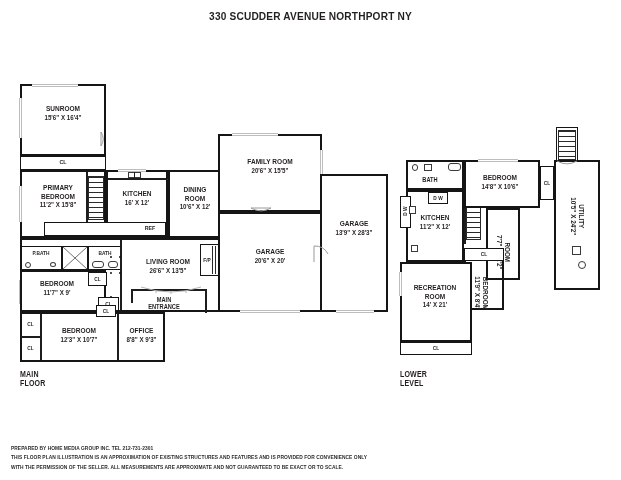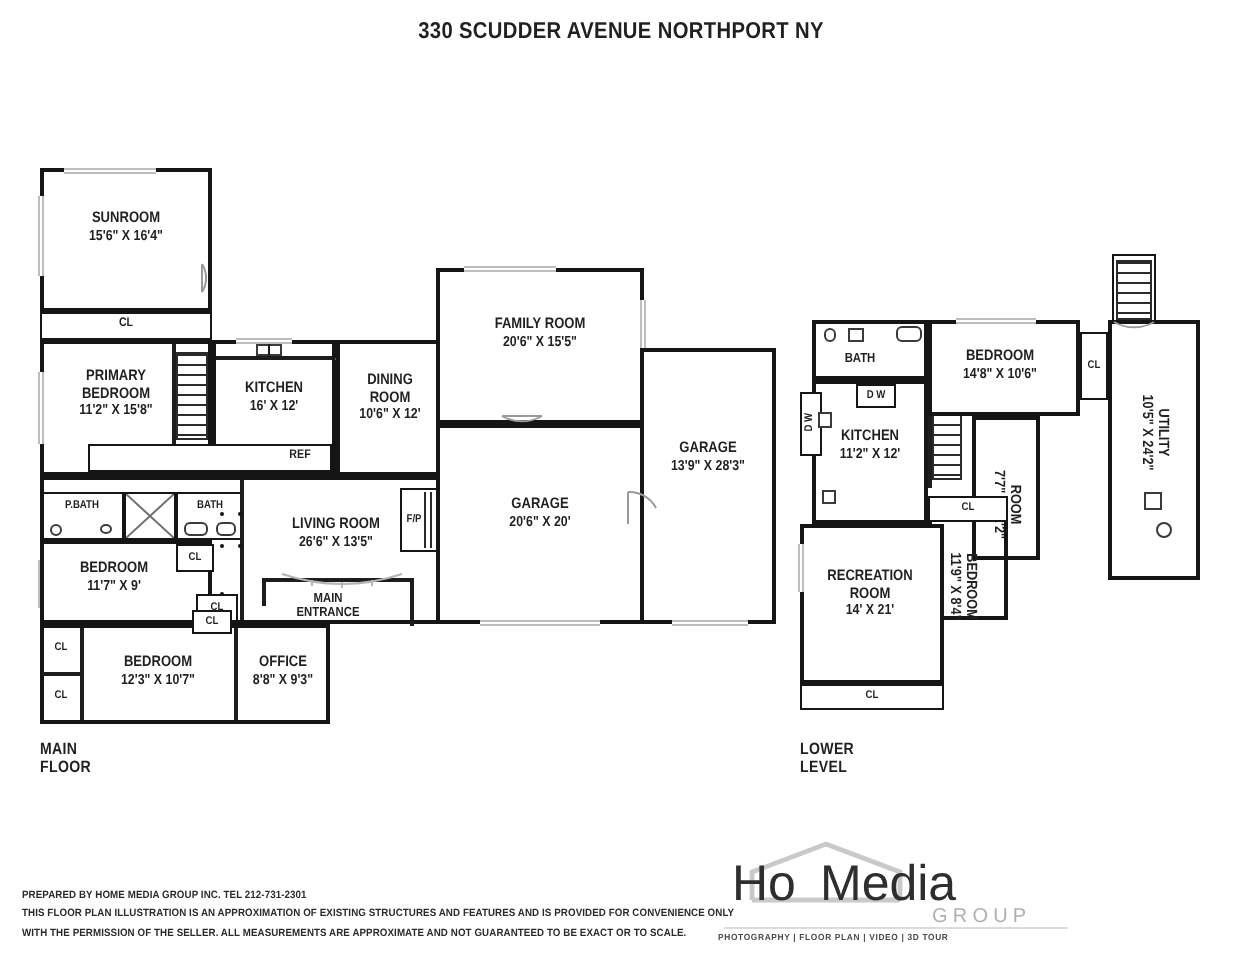--- a/index.html
+++ b/index.html
@@ -328,25 +328,14 @@
 
     <div class="floorlbl" style="left:400px;top:370px;">LOWER LEVEL</div>
   </div>
 
   <div id="footer">
     <div class="fl">PREPARED BY  HOME MEDIA GROUP INC.  TEL 212-731-2301</div>
     <div class="fl">THIS FLOOR PLAN ILLUSTRATION IS AN APPROXIMATION OF EXISTING STRUCTURES AND FEATURES AND IS PROVIDED FOR CONVENIENCE ONLY</div>
     <div class="fl">WITH THE PERMISSION OF THE SELLER. ALL MEASUREMENTS ARE APPROXIMATE AND NOT GUARANTEED TO BE EXACT OR TO SCALE.</div>
   </div>
 
-  <div id="logo">
-    <svg width="180" height="46" viewBox="0 0 180 46">
-      <path d="M18,30 L18,16 L55,2 L92,16 L92,30" fill="none" stroke="#c9c9c9" stroke-width="2.4"></path>
-      <path d="M18,30 L92,30" fill="none" stroke="#c9c9c9" stroke-width="2.4"></path>
-      <text x="8" y="30" font-family="'Liberation Sans',sans-serif" font-size="25" font-weight="normal" fill="#2e2e2e">Ho</text>
-      <text x="52" y="30" font-family="'Liberation Sans',sans-serif" font-size="25" font-weight="normal" fill="#2e2e2e">Media</text>
-      <text x="108" y="41" font-family="'Liberation Sans',sans-serif" font-size="10" letter-spacing="2.6" fill="#b0b0b0">GROUP</text>
-      <line x1="4" y1="44" x2="176" y2="44" stroke="#dcdcdc" stroke-width="1"></line>
-    </svg>
-    <div id="logoTag">PHOTOGRAPHY | FLOOR PLAN | VIDEO | 3D TOUR</div>
-  </div>
 
 </div>
 
 </body></html>

